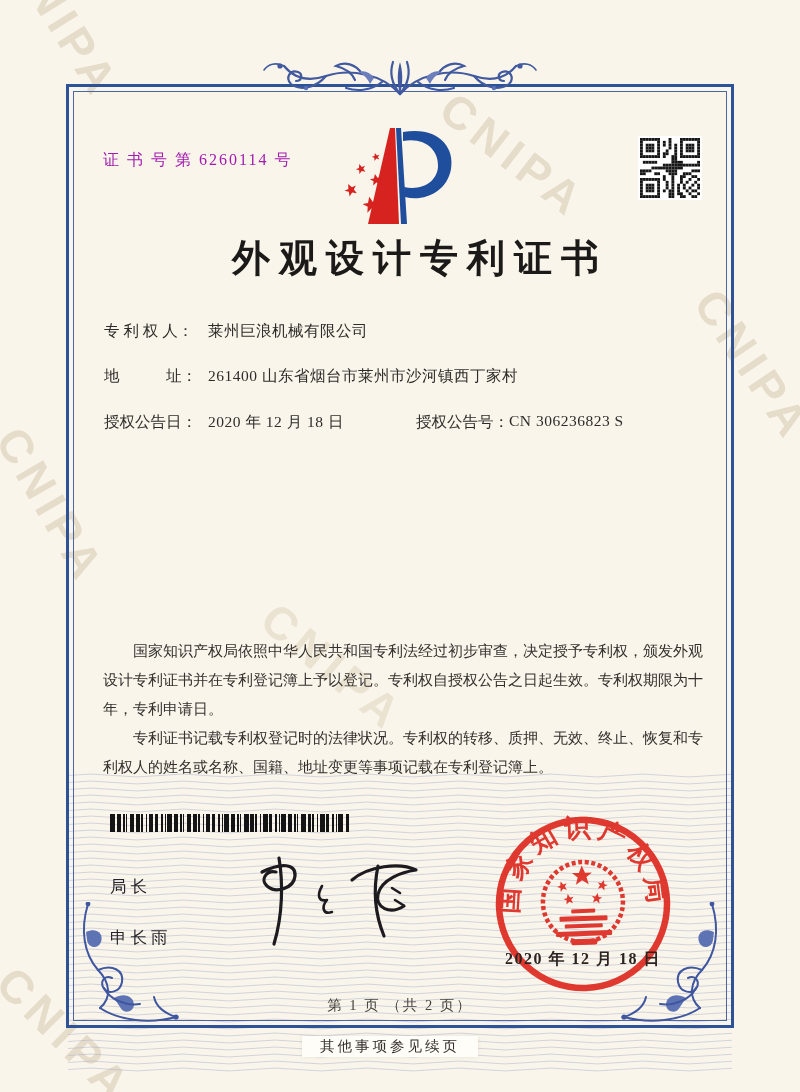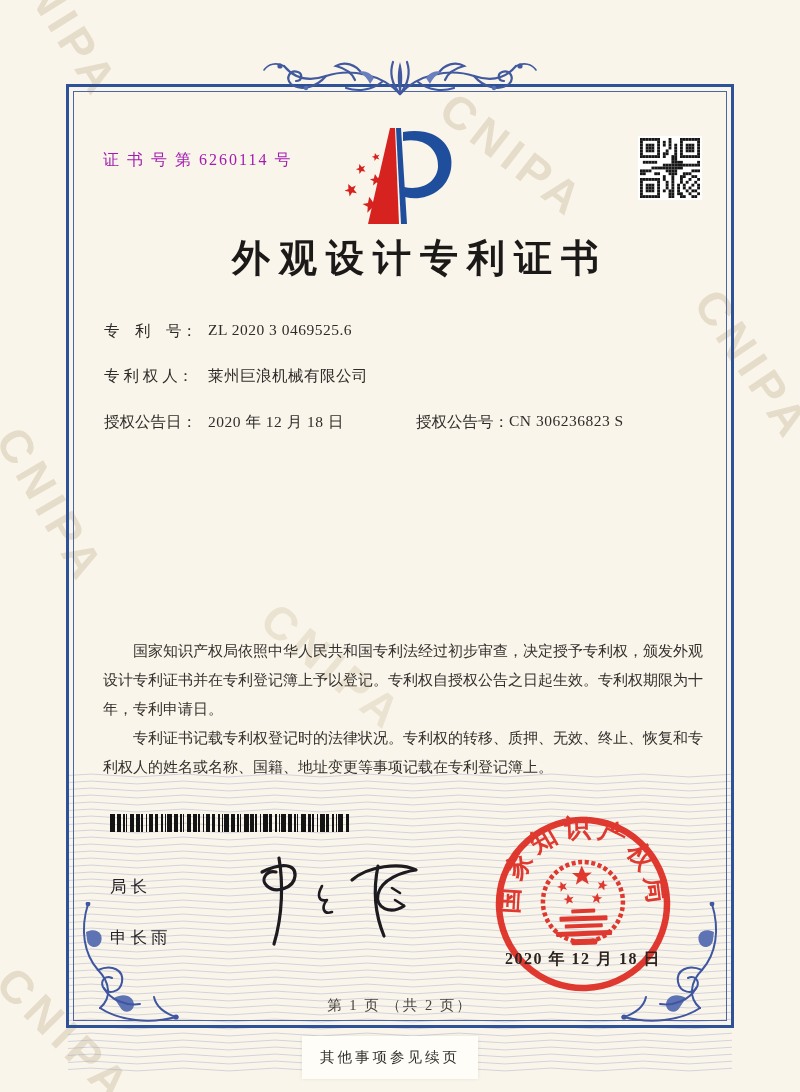--- a/index.html
+++ b/index.html
@@ -50,21 +50,21 @@
   .bureau .line1 { letter-spacing:4px; margin-bottom:29px; }
   .bureau .line2 { letter-spacing:4px; }
   .signature { position:absolute; left:232px; top:852px; }
   .sealwrap { position:absolute; left:492px; top:813px; }
   .footerpage {
     position:absolute; left:0; width:100%; top:996px; text-align:center;
     font-size:14.5px; letter-spacing:2px; color:#46423e;
   }
   .contnote {
     position:absolute; left:302px; top:1036px; background:#fffdf8;
-    padding:12px 18px; font-size:14.5px; letter-spacing:3px; color:#33302d;
+    padding:1px 18px; font-size:14.5px; letter-spacing:3px; color:#33302d;
     box-shadow:0 0 4px rgba(0,0,0,0.08);
   }
   .ornament-top { position:absolute; left:258px; top:54px; }
   .flourish { position:absolute; }
 </style>
 </head>
 <body>
 
 <div id="page">
 
@@ -366,26 +366,26 @@
       <rect x="3" y="20" width="1" height="1" fill="#161616"></rect>
       <rect x="4" y="20" width="1" height="1" fill="#161616"></rect>
       <rect x="5" y="20" width="1" height="1" fill="#161616"></rect>
       <rect x="6" y="20" width="1" height="1" fill="#161616"></rect>
     </svg>
 
   <div class="title">外观设计专利证书</div>
 
   <div class="fields">
     <div class="frow">
-      <span class="flabel">专　利　号：</span>
-      <span class="fvalue">ZL 2020 3 0469525.6</span>
+      <span class="flabel">专 利 权 人：</span>
+      <span class="fvalue">莱州巨浪机械有限公司</span>
     </div>
     <div class="frow">
-      <span class="flabel">专 利 权 人：</span>
-      <span class="fvalue">莱州巨浪机械有限公司</span>
+      <span class="flabel">地　　　址：</span>
+      <span class="fvalue">261400 山东省烟台市莱州市沙河镇西丁家村</span>
     </div>
     <div class="frow">
       <span class="flabel">授权公告日：</span>
       <span class="fvalue w1">2020 年 12 月 18 日</span>
       <span class="flabel" style="width:auto; flex:0 0 auto;">授权公告号：</span>
       <span class="fvalue">CN 306236823 S</span>
     </div>
   </div>
 
   <div class="paras">

